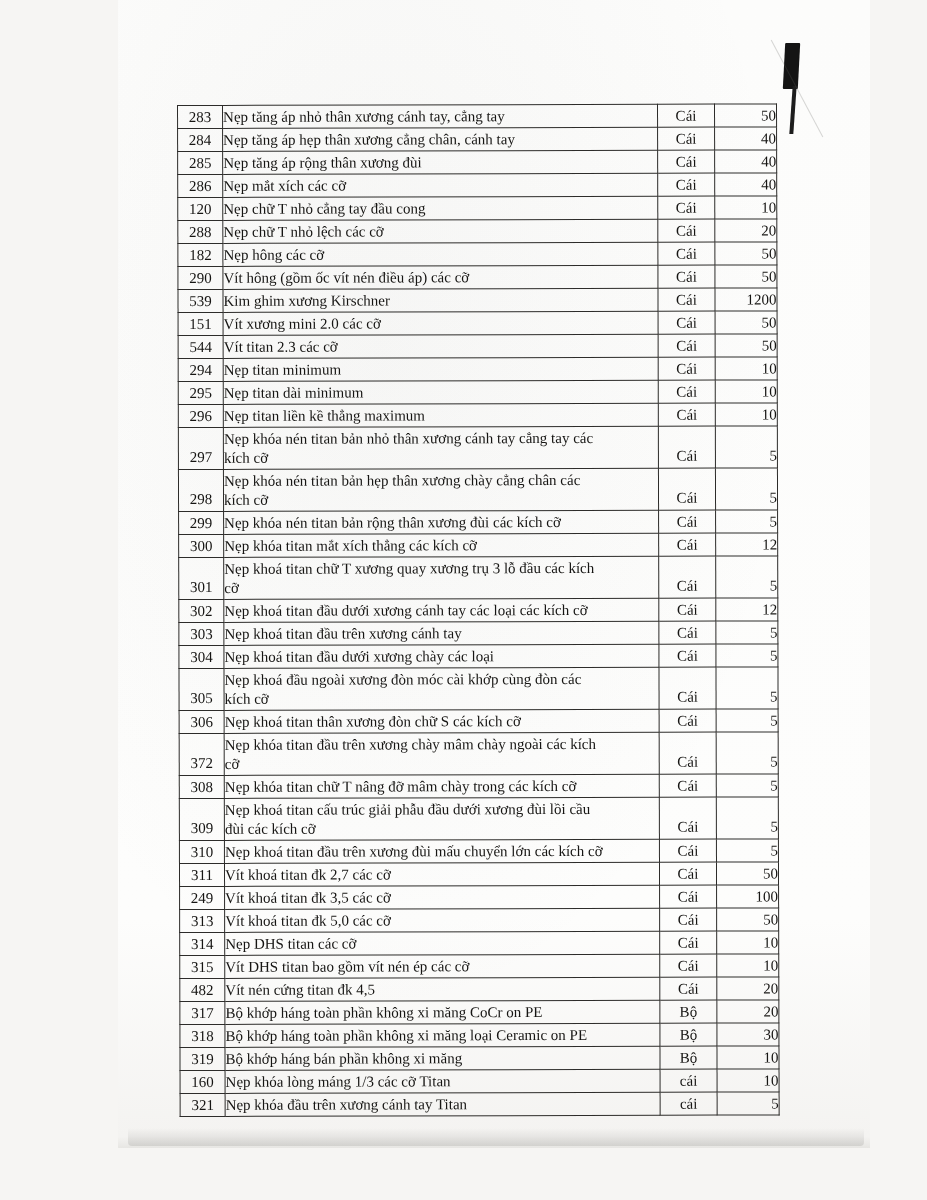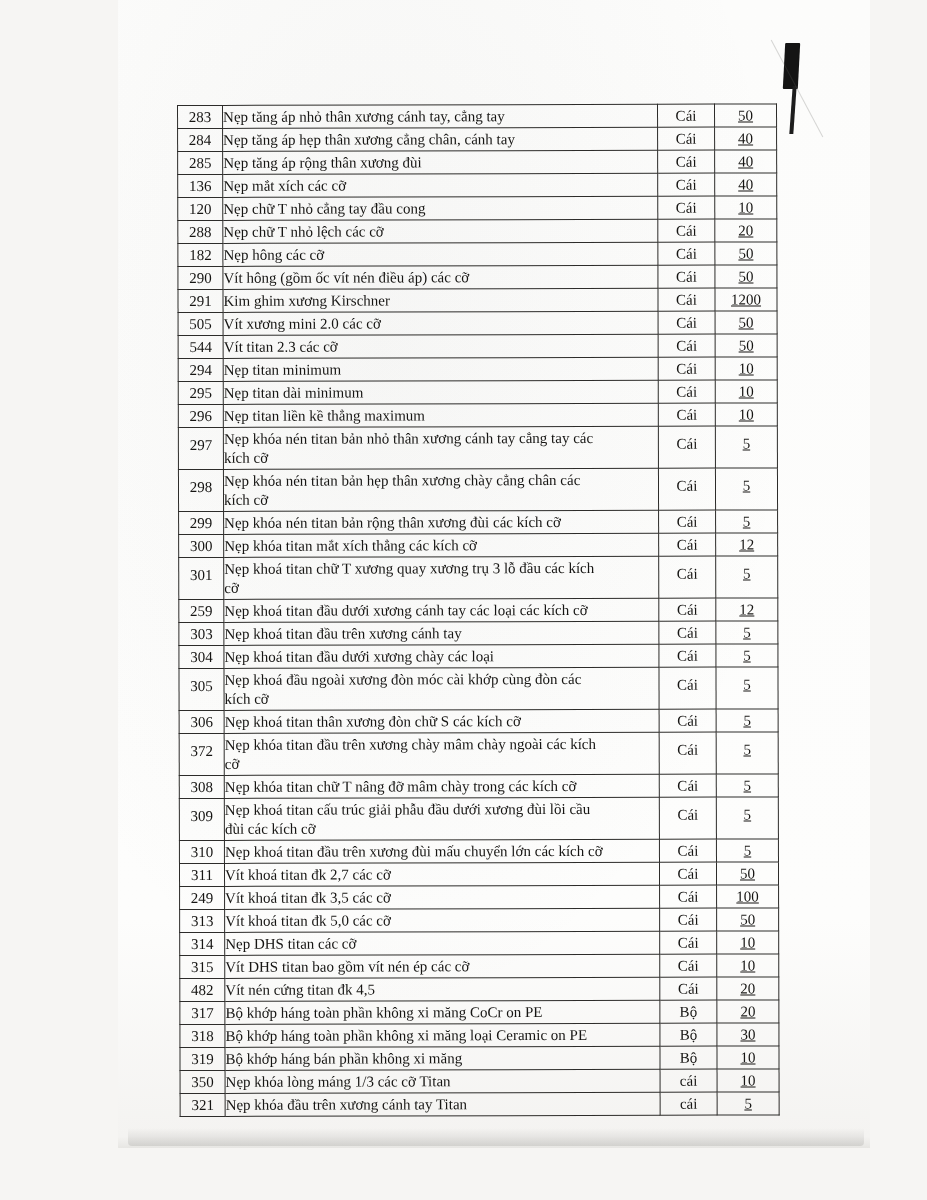--- a/index.html
+++ b/index.html
@@ -112,29 +112,28 @@
     vertical-align: top;
     padding-top: 2px;
   }
   td.c-unit {
     width: 56px;
     text-align: center;
     vertical-align: middle;
   }
   td.c-qty {
     width: 61px;
-    text-align: center;
+    text-align: right;
     vertical-align: middle;
-    text-decoration: underline;
   }
   tr.tall td.c-no,
   tr.tall td.c-unit,
   tr.tall td.c-qty {
     vertical-align: bottom;
-    padding-bottom: 14px;
+    padding-bottom: 2px;
   }
 </style>
 </head>
 <body>
 
 <div class="paper"></div>
 <div class="paper-shade"></div>
 <div class="bottom-edge"></div>
 <div class="ink-mark"></div>
 <div class="ink-tail"></div>
@@ -154,21 +153,21 @@
     <td class="c-unit">Cái</td>
     <td class="c-qty">40</td>
   </tr>
       <tr>
     <td class="c-no">285</td>
     <td class="c-desc">Nẹp tăng áp rộng  thân xương đùi</td>
     <td class="c-unit">Cái</td>
     <td class="c-qty">40</td>
   </tr>
       <tr>
-    <td class="c-no">136</td>
+    <td class="c-no">286</td>
     <td class="c-desc">Nẹp mắt xích các cỡ</td>
     <td class="c-unit">Cái</td>
     <td class="c-qty">40</td>
   </tr>
       <tr>
     <td class="c-no">120</td>
     <td class="c-desc">Nẹp chữ T nhỏ cẳng tay đầu cong</td>
     <td class="c-unit">Cái</td>
     <td class="c-qty">10</td>
   </tr>
@@ -184,27 +183,27 @@
     <td class="c-unit">Cái</td>
     <td class="c-qty">50</td>
   </tr>
       <tr>
     <td class="c-no">290</td>
     <td class="c-desc">Vít hông (gồm ốc vít nén điều áp) các cỡ</td>
     <td class="c-unit">Cái</td>
     <td class="c-qty">50</td>
   </tr>
       <tr>
-    <td class="c-no">291</td>
+    <td class="c-no">539</td>
     <td class="c-desc">Kim ghim xương Kirschner</td>
     <td class="c-unit">Cái</td>
     <td class="c-qty">1200</td>
   </tr>
       <tr>
-    <td class="c-no">505</td>
+    <td class="c-no">151</td>
     <td class="c-desc">Vít xương mini 2.0 các cỡ</td>
     <td class="c-unit">Cái</td>
     <td class="c-qty">50</td>
   </tr>
       <tr>
     <td class="c-no">544</td>
     <td class="c-desc">Vít titan 2.3 các cỡ</td>
     <td class="c-unit">Cái</td>
     <td class="c-qty">50</td>
   </tr>
@@ -253,21 +252,21 @@
     <td class="c-qty">12</td>
   </tr>
       <tr class="tall">
     <td class="c-no">301</td>
     <td class="c-desc">Nẹp khoá titan chữ T xương quay xương trụ 3 lỗ đầu các kích
 cỡ</td>
     <td class="c-unit">Cái</td>
     <td class="c-qty">5</td>
   </tr>
       <tr>
-    <td class="c-no">259</td>
+    <td class="c-no">302</td>
     <td class="c-desc">Nẹp khoá titan đầu dưới xương cánh tay các loại các kích cỡ</td>
     <td class="c-unit">Cái</td>
     <td class="c-qty">12</td>
   </tr>
       <tr>
     <td class="c-no">303</td>
     <td class="c-desc">Nẹp khoá titan đầu trên xương cánh tay</td>
     <td class="c-unit">Cái</td>
     <td class="c-qty">5</td>
   </tr>
@@ -364,21 +363,21 @@
     <td class="c-unit">Bộ</td>
     <td class="c-qty">30</td>
   </tr>
       <tr>
     <td class="c-no">319</td>
     <td class="c-desc">Bộ khớp háng bán phần không xi măng</td>
     <td class="c-unit">Bộ</td>
     <td class="c-qty">10</td>
   </tr>
       <tr>
-    <td class="c-no">350</td>
+    <td class="c-no">160</td>
     <td class="c-desc">Nẹp khóa lòng máng 1/3 các cỡ Titan</td>
     <td class="c-unit">cái</td>
     <td class="c-qty">10</td>
   </tr>
       <tr>
     <td class="c-no">321</td>
     <td class="c-desc">Nẹp khóa đầu trên xương cánh tay Titan</td>
     <td class="c-unit">cái</td>
     <td class="c-qty">5</td>
   </tr>

